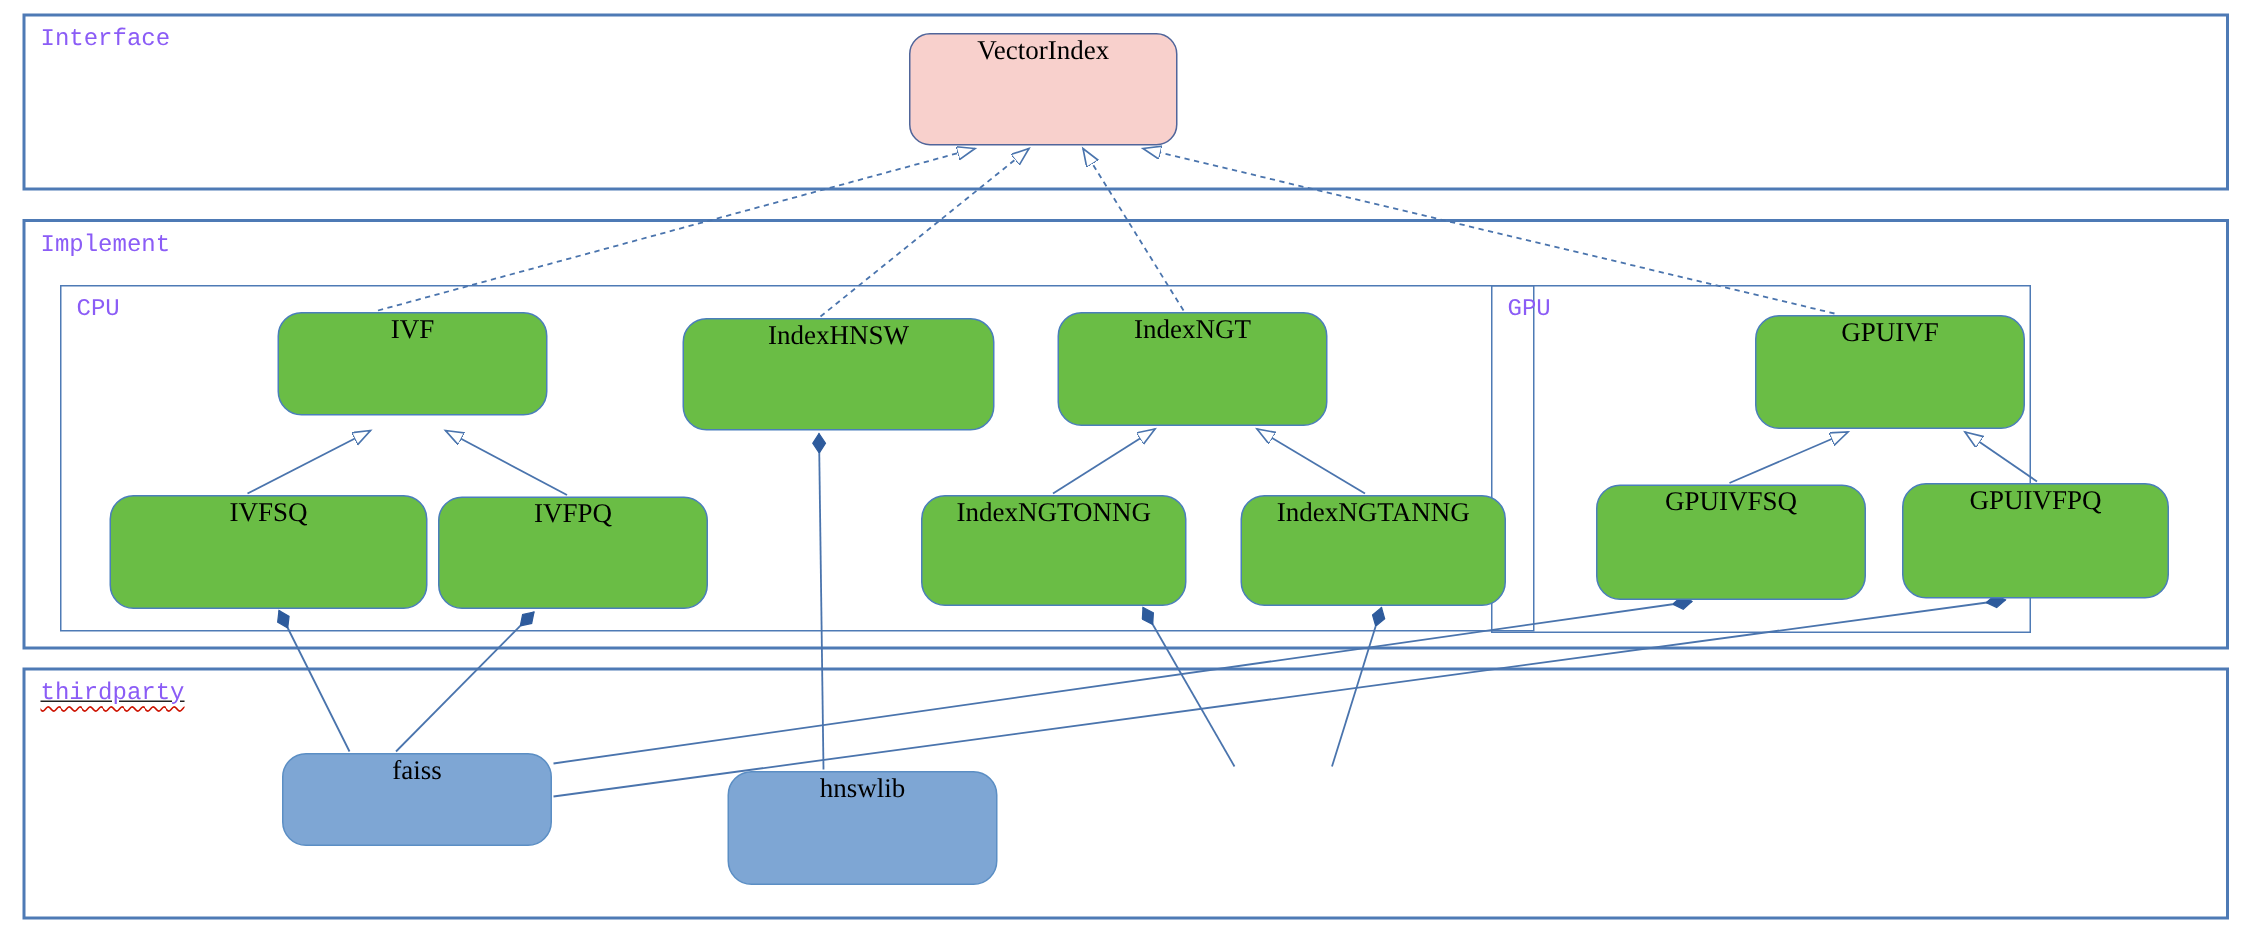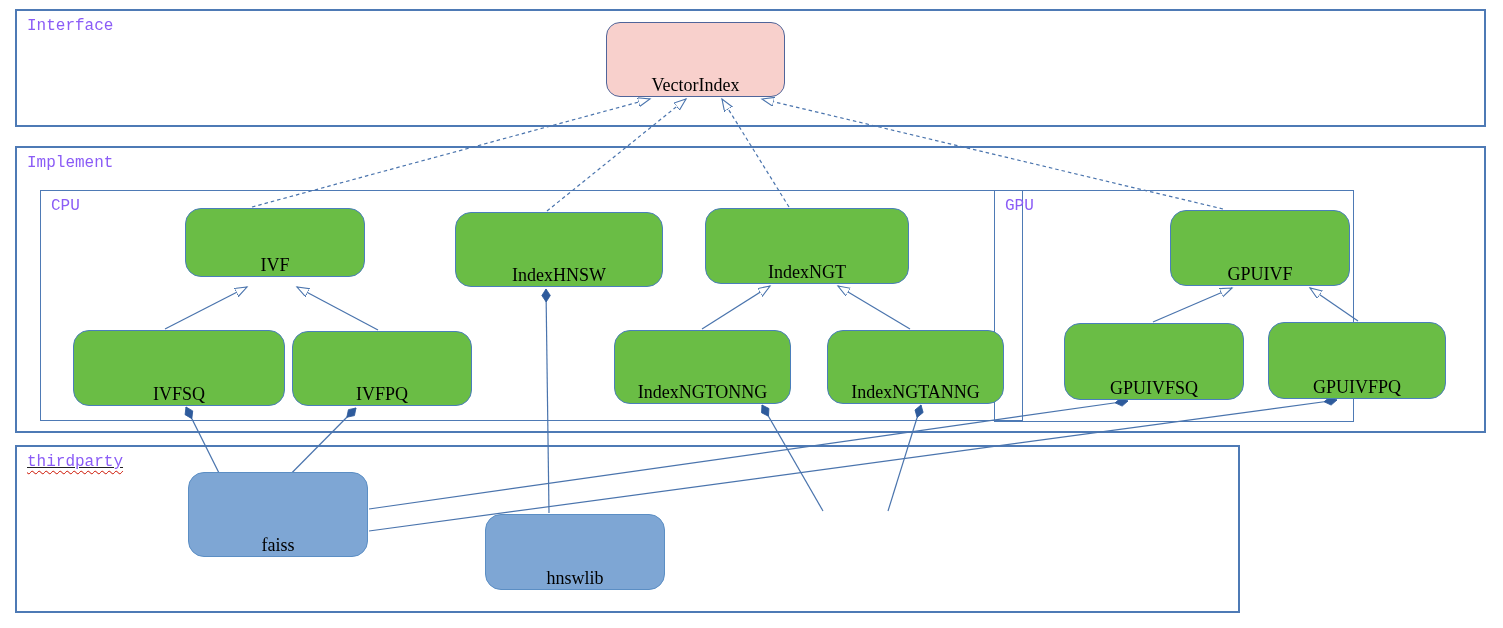--- a/index.html
+++ b/index.html
@@ -5,21 +5,21 @@
   html,body{margin:0;padding:0;background:#ffffff;}
   .canvas{position:relative;width:1503px;height:628px;background:#fff;overflow:hidden;
           font-family:"Liberation Sans",sans-serif;}
   .section{position:absolute;border:2px solid #4e7ab5;background:transparent;z-index:1;box-sizing:border-box;}
   .subsection{position:absolute;border:1px solid #4e7ab5;background:transparent;z-index:1;box-sizing:border-box;}
   .sec-label{position:absolute;left:10px;top:6px;font-size:16px;color:#8b5cf6;
              font-family:Liberation Mono, monospace;}
   .squiggle{text-decoration:underline;text-decoration-color:#222;}
   .squiggle > span{text-decoration:underline wavy #cc1100;text-decoration-thickness:1px;text-underline-offset:4px;}
   .edges{position:absolute;left:0;top:0;z-index:2;}
-  .node{position:absolute;display:flex;align-items:flex-end;justify-content:center;
+  .node{position:absolute;display:flex;align-items:flex-start;justify-content:center;
         box-sizing:border-box;z-index:3;border-radius:16px;}
   .node .nlabel{font-family:"Liberation Serif",serif;font-size:18px;color:#000;}
   .green{background:#6abd45;border:1.5px solid #4a7ebb;}
   .pink{background:#f8d0cc;border:1.5px solid #50659a;border-radius:14px;}
   .blue{background:#7ea6d4;border:1.5px solid #5b8ec4;}
 </style>
 </head>
 <body>
 
 <div class="canvas">
@@ -29,21 +29,21 @@
   </div>
   <div class="section" style="left:15px;top:146px;width:1471px;height:287px">
     <span class="sec-label">Implement</span>
   </div>
   <div class="subsection" style="left:40px;top:190px;width:983px;height:231px">
     <span class="sec-label">CPU</span>
   </div>
   <div class="subsection" style="left:994px;top:190px;width:360px;height:232px">
     <span class="sec-label">GPU</span>
   </div>
-  <div class="section" style="left:15px;top:445px;width:1225px;height:168px">
+  <div class="section" style="left:15px;top:445px;width:1471px;height:168px">
     <span class="sec-label squiggle"><span>thirdparty</span></span>
   </div>
 
   <svg class="edges" width="1503" height="628" viewBox="0 0 1503 628">
     <defs>
       <marker id="openArrow" markerUnits="userSpaceOnUse" markerWidth="15" markerHeight="12" refX="12" refY="4.5" orient="auto">
         <path d="M0,0 L12,4.5 L0,9 Z" fill="#ffffff" stroke="#4a74ad" stroke-width="1.1"></path>
       </marker>
       <marker id="diamond" markerUnits="userSpaceOnUse" markerWidth="17" markerHeight="12" refX="13" refY="4.75" orient="auto">
         <path d="M0,4.75 L6.5,0.5 L13,4.75 L6.5,9 Z" fill="#2e5b9c" stroke="#2e5b9c" stroke-width="0.8"></path>
@@ -74,21 +74,21 @@
   <div class="node pink" style="left:606px;top:22px;width:179px;height:75px">
       <span class="nlabel">VectorIndex</span>
     </div>
 
   <div class="node green" style="left:185px;top:208px;width:180px;height:69px">
       <span class="nlabel">IVF</span>
     </div>
   <div class="node green" style="left:455px;top:212px;width:208px;height:75px">
       <span class="nlabel">IndexHNSW</span>
     </div>
-  <div class="node green" style="left:705px;top:208px;width:204px;height:76px">
+  <div class="node green" style="left:705px;top:208px;width:180px;height:76px">
       <span class="nlabel">IndexNGT</span>
     </div>
 
   <div class="node green" style="left:73px;top:330px;width:212px;height:76px">
       <span class="nlabel">IVFSQ</span>
     </div>
   <div class="node green" style="left:292px;top:331px;width:180px;height:75px">
       <span class="nlabel">IVFPQ</span>
     </div>
   <div class="node green" style="left:614px;top:330px;width:177px;height:74px">
@@ -101,20 +101,20 @@
   <div class="node green" style="left:1170px;top:210px;width:180px;height:76px">
       <span class="nlabel">GPUIVF</span>
     </div>
   <div class="node green" style="left:1064px;top:323px;width:180px;height:77px">
       <span class="nlabel">GPUIVFSQ</span>
     </div>
   <div class="node green" style="left:1268px;top:322px;width:178px;height:77px">
       <span class="nlabel">GPUIVFPQ</span>
     </div>
 
-  <div class="node blue" style="left:188px;top:472px;width:180px;height:85px">
+  <div class="node blue" style="left:188px;top:502px;width:180px;height:62px">
       <span class="nlabel">faiss</span>
     </div>
   <div class="node blue" style="left:485px;top:514px;width:180px;height:76px">
       <span class="nlabel">hnswlib</span>
     </div>
 
 </div>
 
 </body></html>

